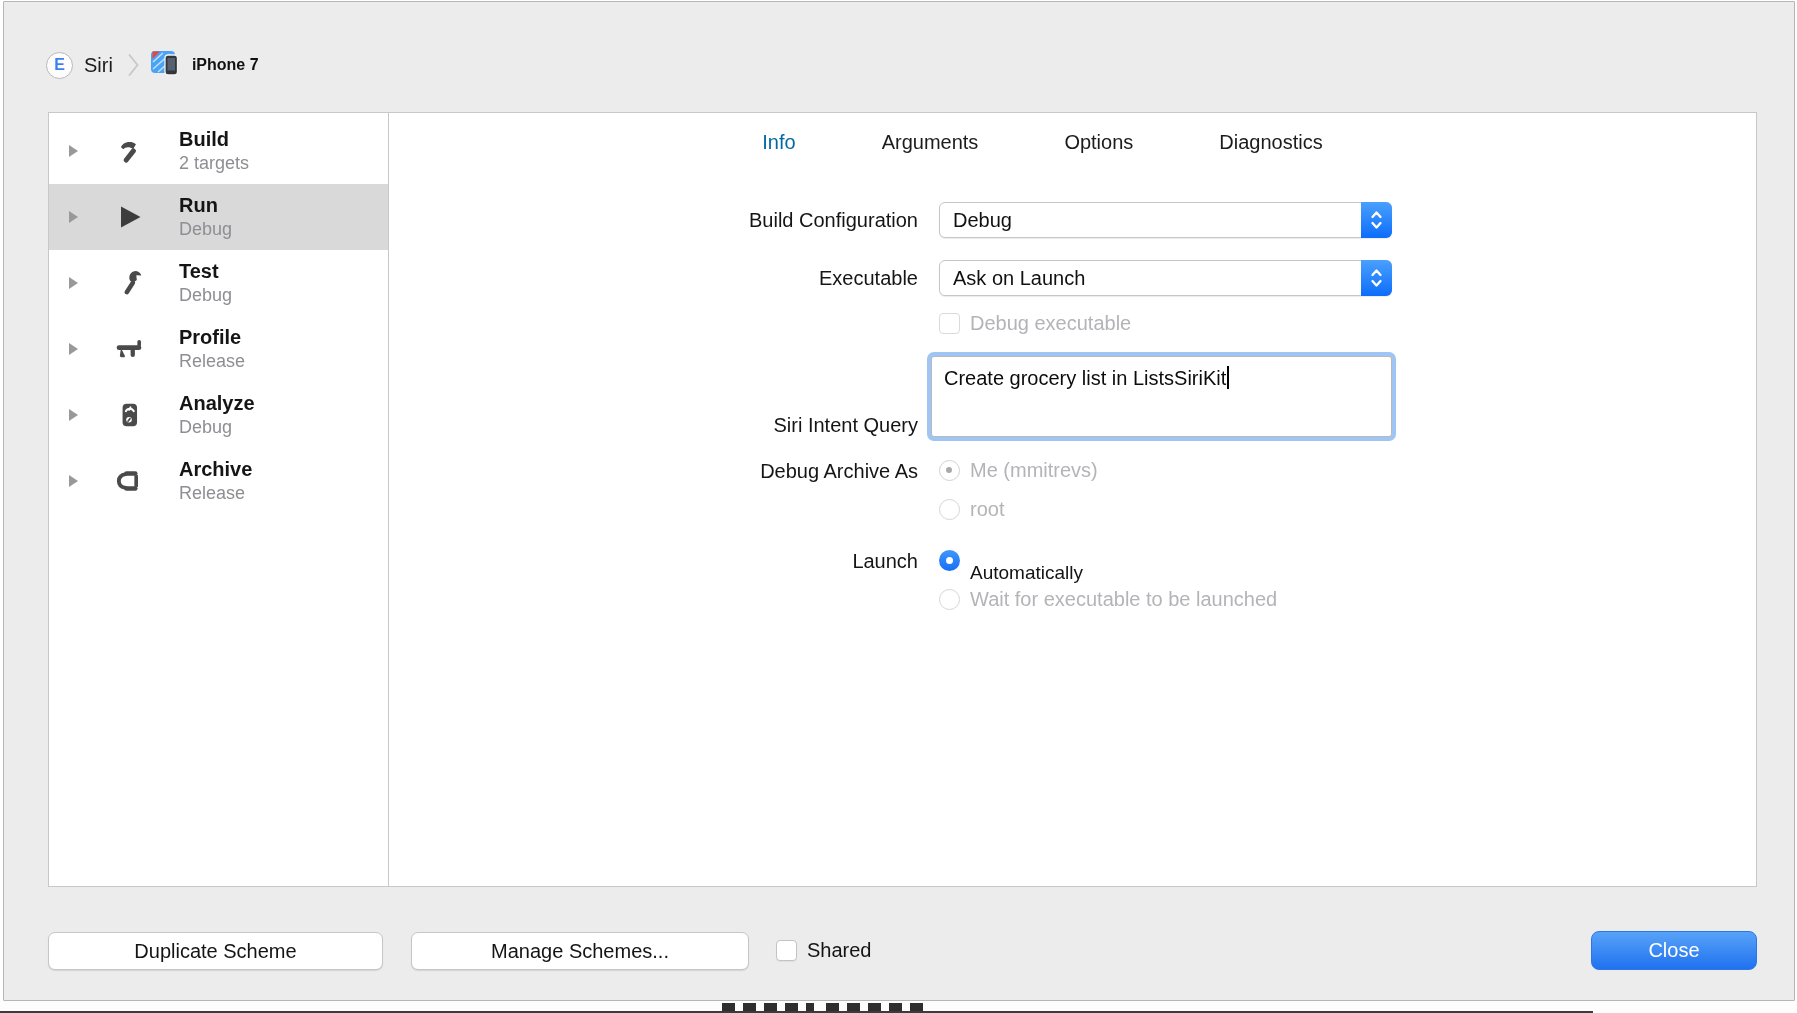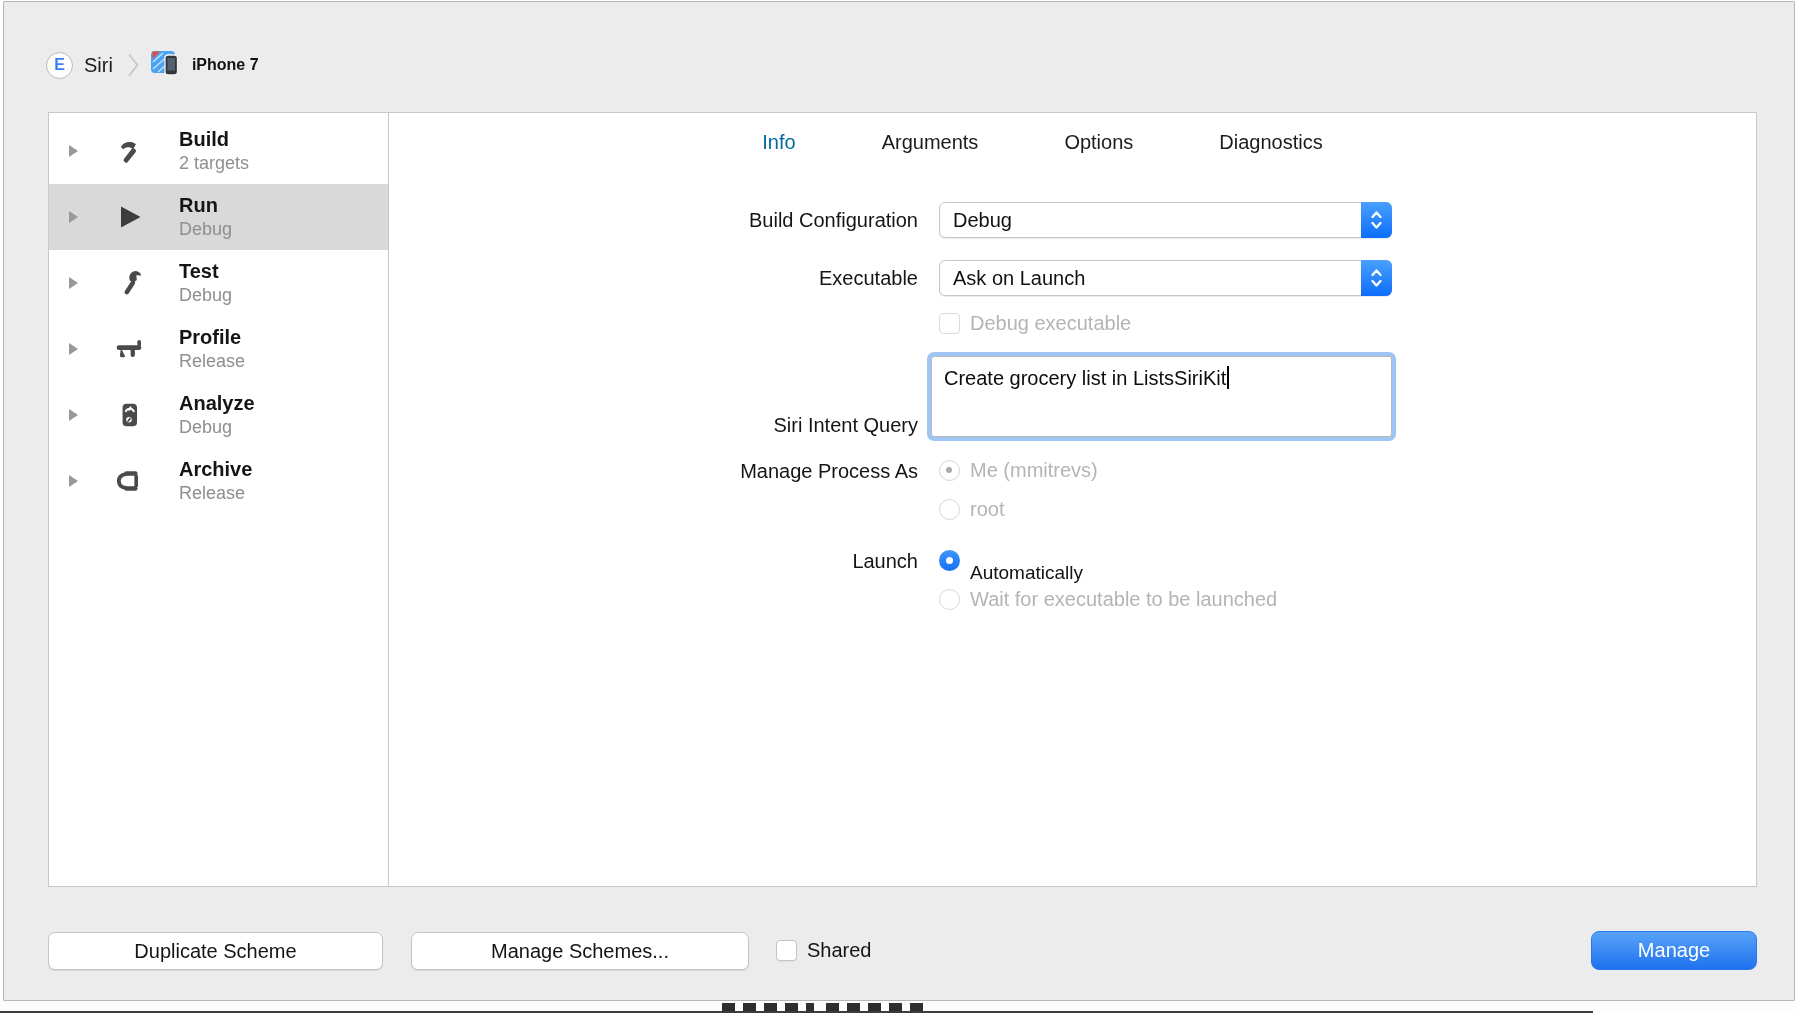--- a/index.html
+++ b/index.html
@@ -285,21 +285,21 @@
         </div>
 
         <div class="frow" style="top:243px;align-items:flex-end;">
           <span class="flabel" style="padding-top:10px;">Siri Intent Query</span>
           <div class="queryfield">
             <span>Create grocery list in ListsSiriKit</span><span class="caret"></span>
           </div>
         </div>
 
         <div class="frow" style="top:344px;align-items:flex-start;">
-          <span class="flabel" style="padding-top:3px;">Manage Process As</span>
+          <span class="flabel" style="padding-top:3px;">Debug Archive As</span>
           <div class="optstack">
             <div class="opt">
               <span class="radio on-dis"></span>
               <span class="gray-label">Me (mmitrevs)</span>
             </div>
             <div class="opt">
               <span class="radio off-dis"></span>
               <span class="gray-label">root</span>
             </div>
           </div>
@@ -326,21 +326,21 @@
       <span>Duplicate Scheme</span>
     </div>
     <div class="btn" style="left:407px;width:338px;">
       <span>Manage Schemes...</span>
     </div>
     <div class="shared-wrap">
       <span class="checkbox enabled"></span>
       <span class="lbl">Shared</span>
     </div>
     <div class="btn-close">
-      <span>Manage</span>
+      <span>Close</span>
     </div>
 
   </div>
 
   <div class="behind">
     <div class="frag frag1"></div>
     <div class="frag frag2"></div>
     <div class="behind-line"></div>
   </div>
 </div>

